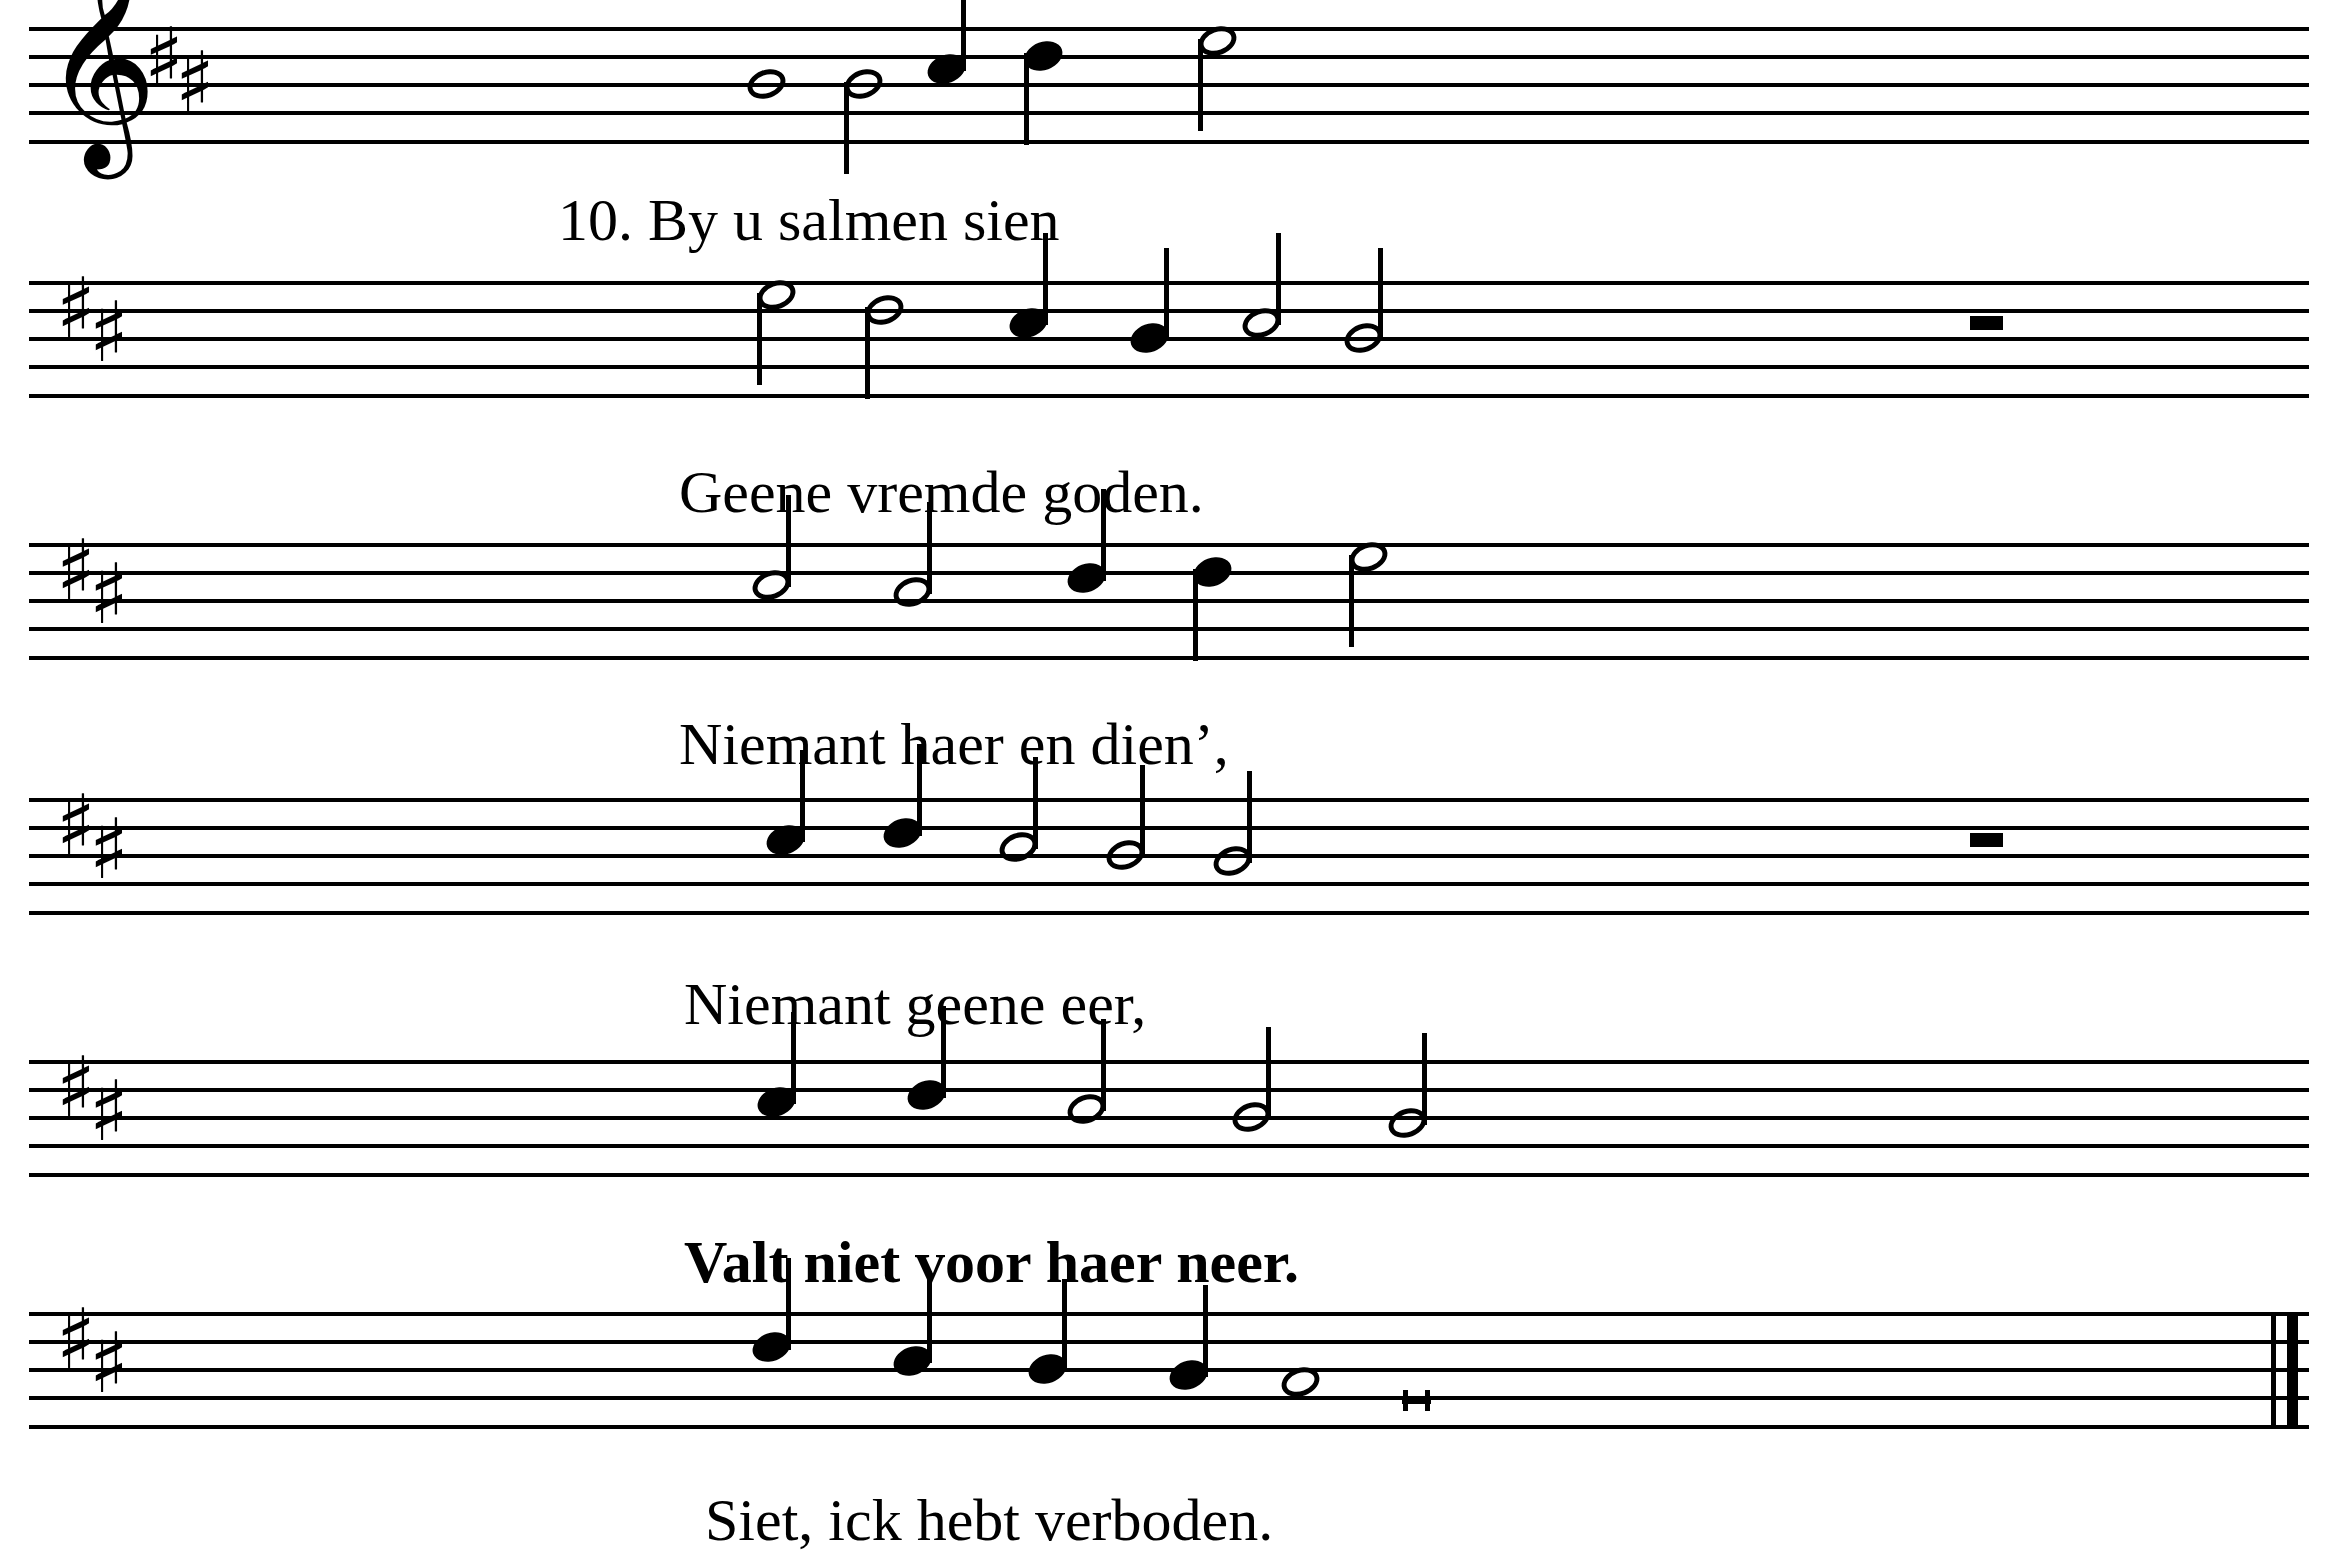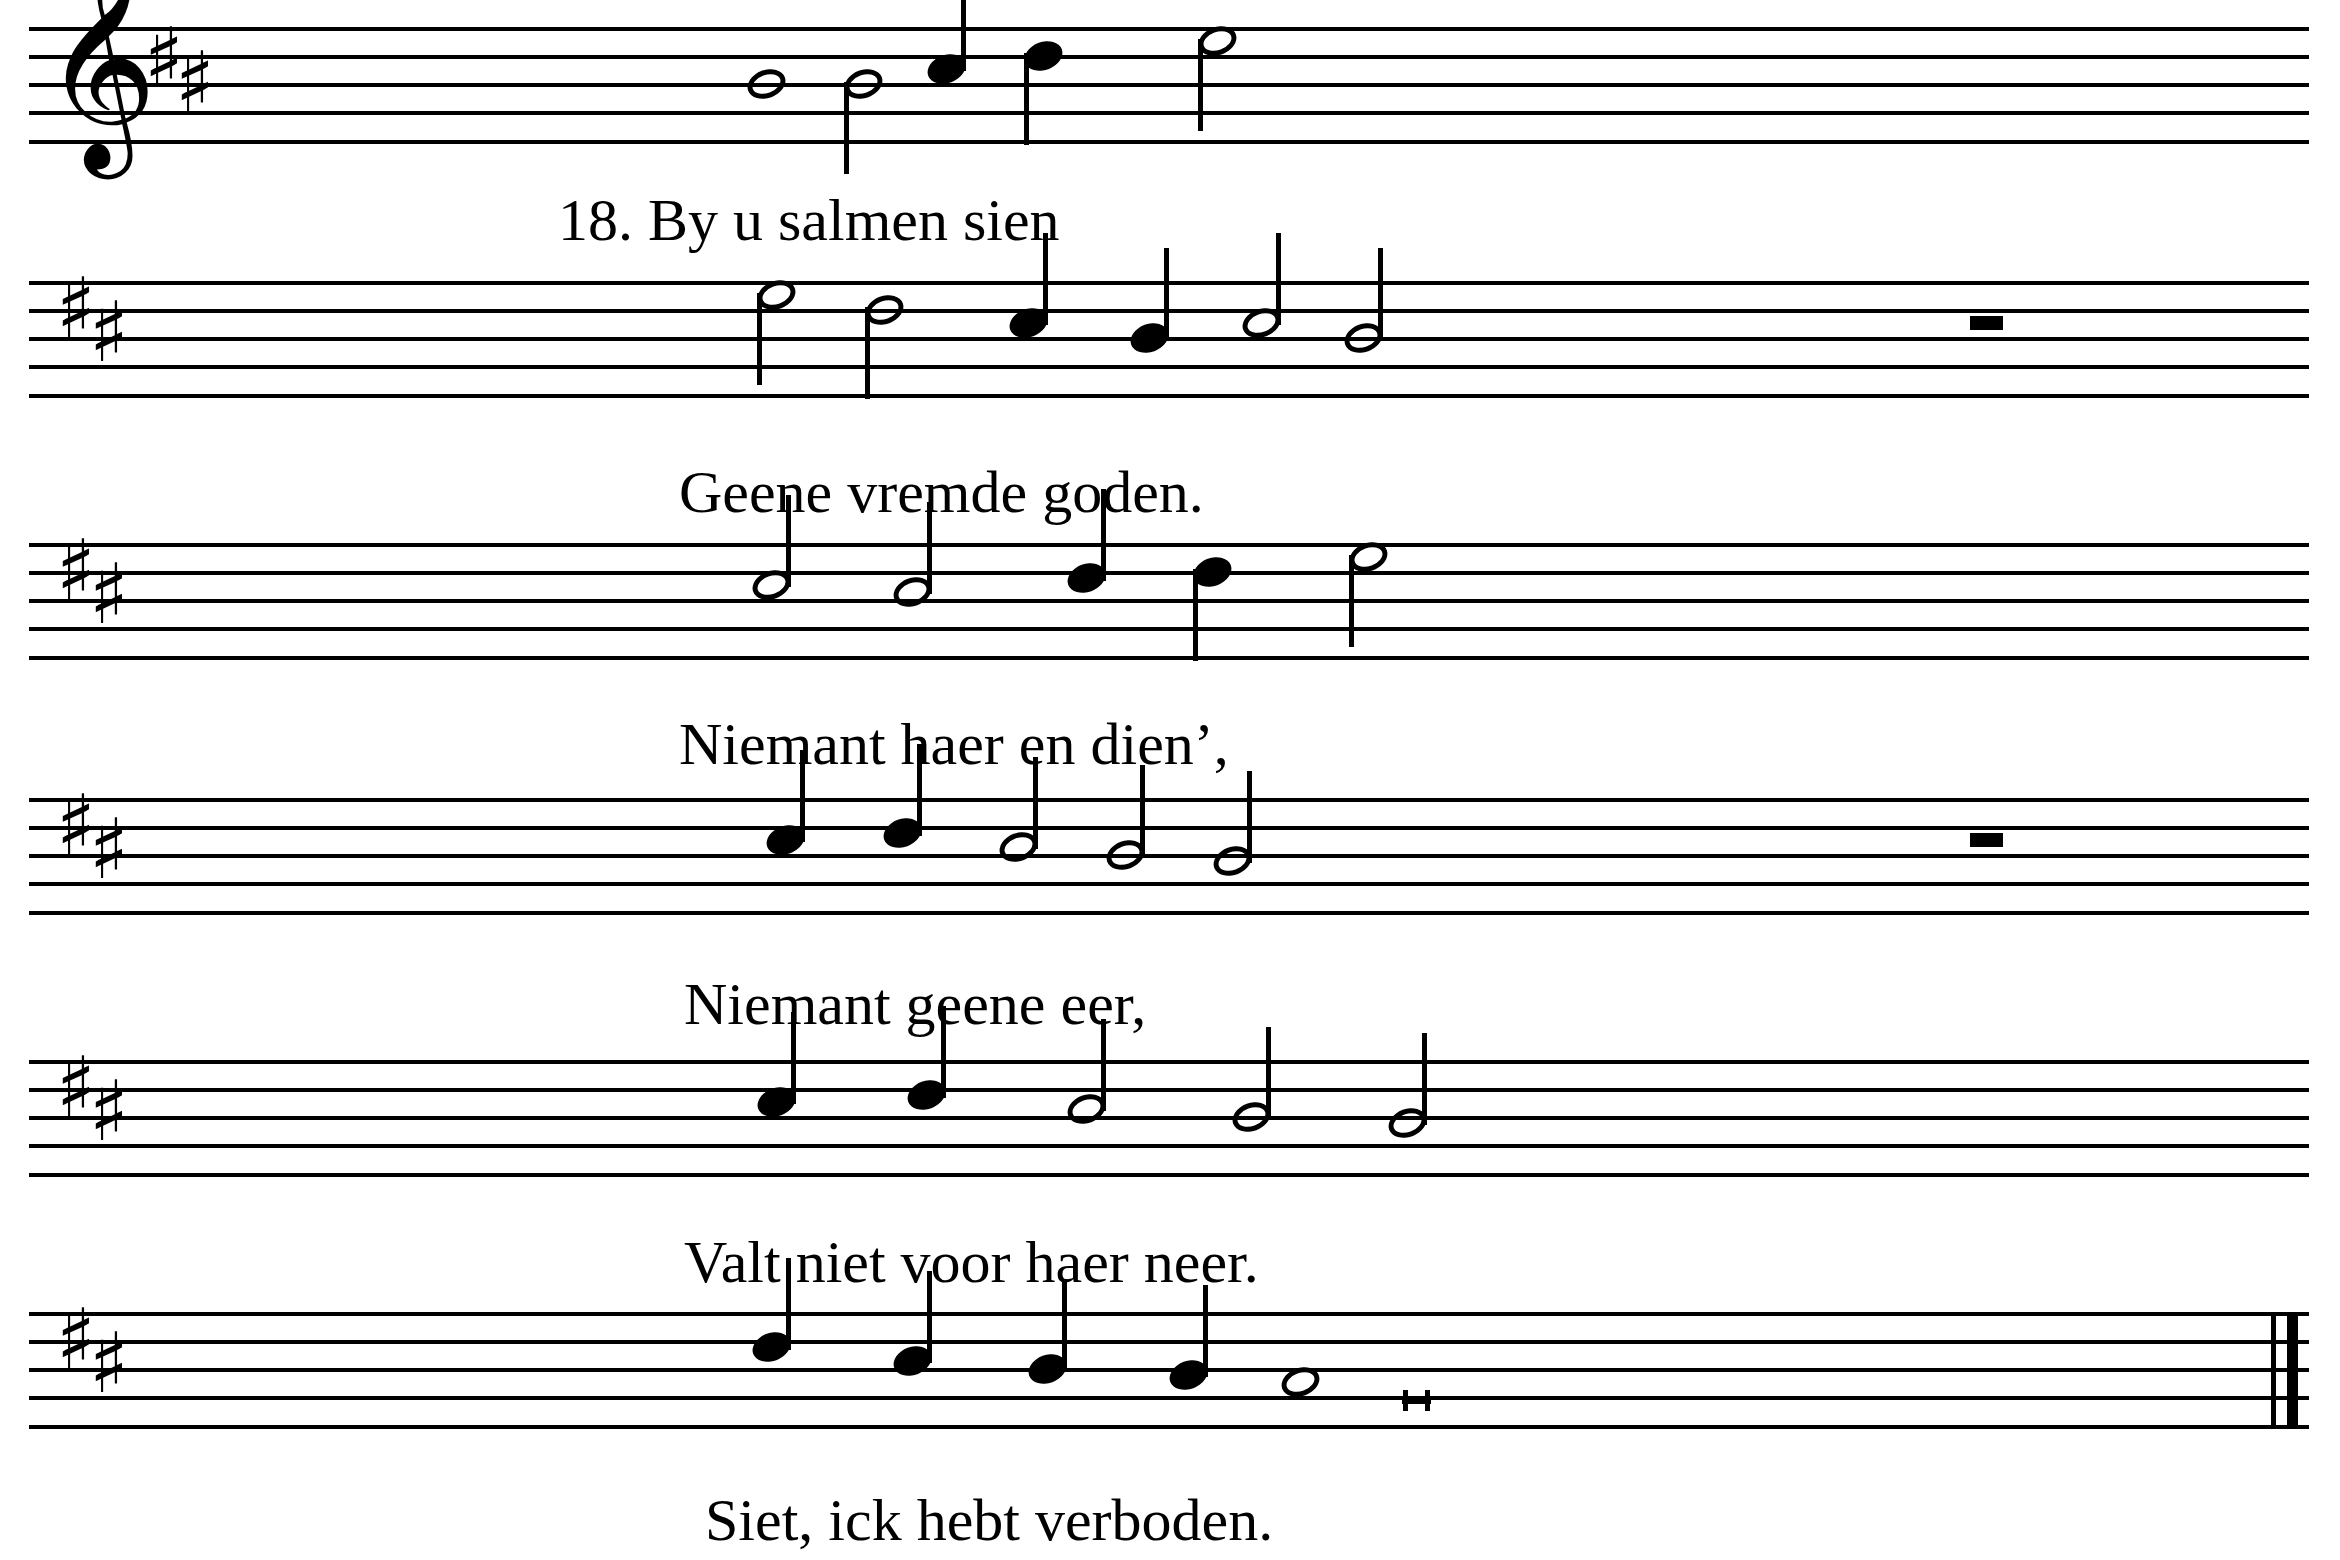--- a/index.html
+++ b/index.html
@@ -166,21 +166,21 @@
         <div class="note filled" style="left: 995px; top: 14.6px;">
           <div class="head"></div>
           <div class="stem down"></div>
         </div>
         <div class="note open" style="left: 1169px; top: 0px;">
           <div class="head"></div>
           <div class="stem down"></div>
         </div>
       </div>
     </div>
-    <div class="lyric" style="left: 558px; top: 190px;">18. By u salmen sien</div>
+    <div class="lyric" style="left: 558px; top: 190px;">10. By u salmen sien</div>
     <div class="system" style="top: 281px;">
       <div class="staff">
         <div class="line l0"></div>
         <div class="line l1"></div>
         <div class="line l2"></div>
         <div class="line l3"></div>
         <div class="line l4"></div>
         <div class="sharp" style="left: 27px; top: -13.6px;">♯</div>
         <div class="sharp" style="left: 60px; top: 9.7px;">♯</div>
         <div class="note open" style="left: 728px; top: 0px;">
@@ -300,21 +300,21 @@
         <div class="note open" style="left: 1203px; top: 43px;">
           <div class="head"></div>
           <div class="stem up"></div>
         </div>
         <div class="note open" style="left: 1359px; top: 49px;">
           <div class="head"></div>
           <div class="stem up"></div>
         </div>
       </div>
     </div>
-    <div class="lyric" style="left: 684px; top: 1232px;">Valt niet voor haer neer.</div>
+    <div class="lyric" style="left: 684px; top: 1232px; font-weight: bold;">Valt niet voor haer neer.</div>
     <div class="system" style="top: 1312px;">
       <div class="staff">
         <div class="line l0"></div>
         <div class="line l1"></div>
         <div class="line l2"></div>
         <div class="line l3"></div>
         <div class="line l4"></div>
         <div class="sharp" style="left: 27px; top: -13.6px;">♯</div>
         <div class="sharp" style="left: 60px; top: 9.7px;">♯</div>
         <div class="note filled" style="left: 723px; top: 21.3px;">

